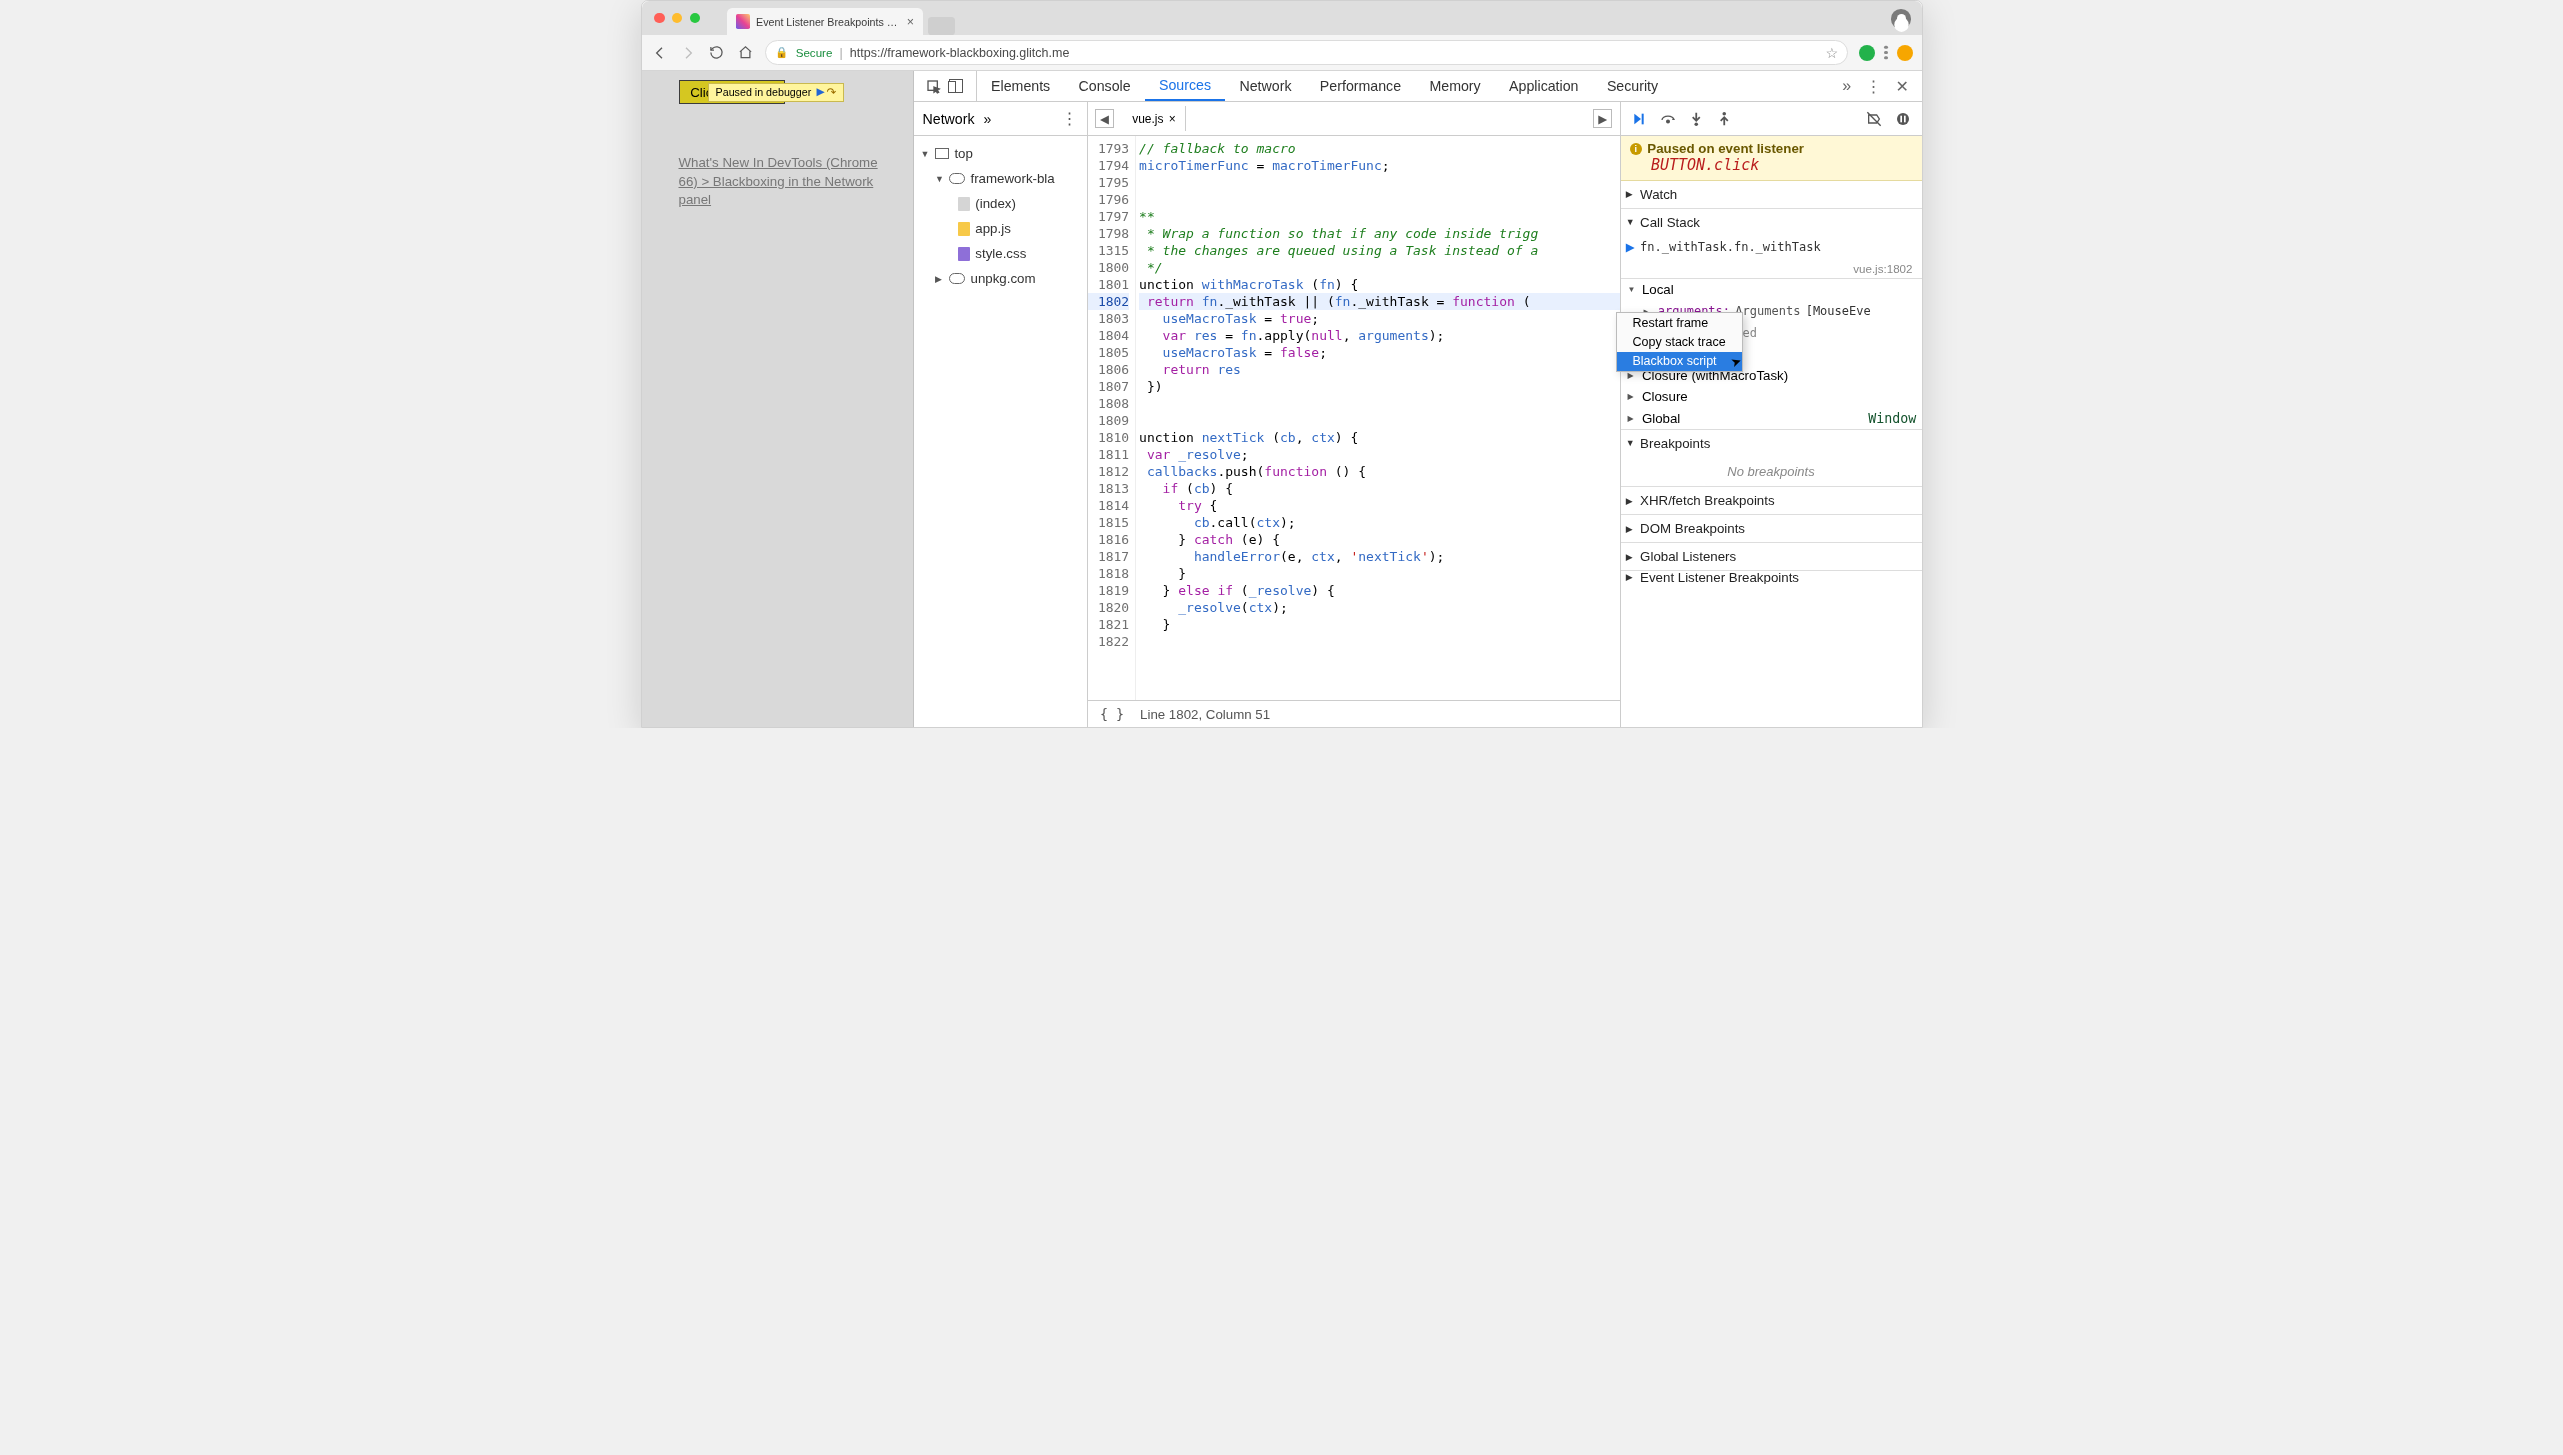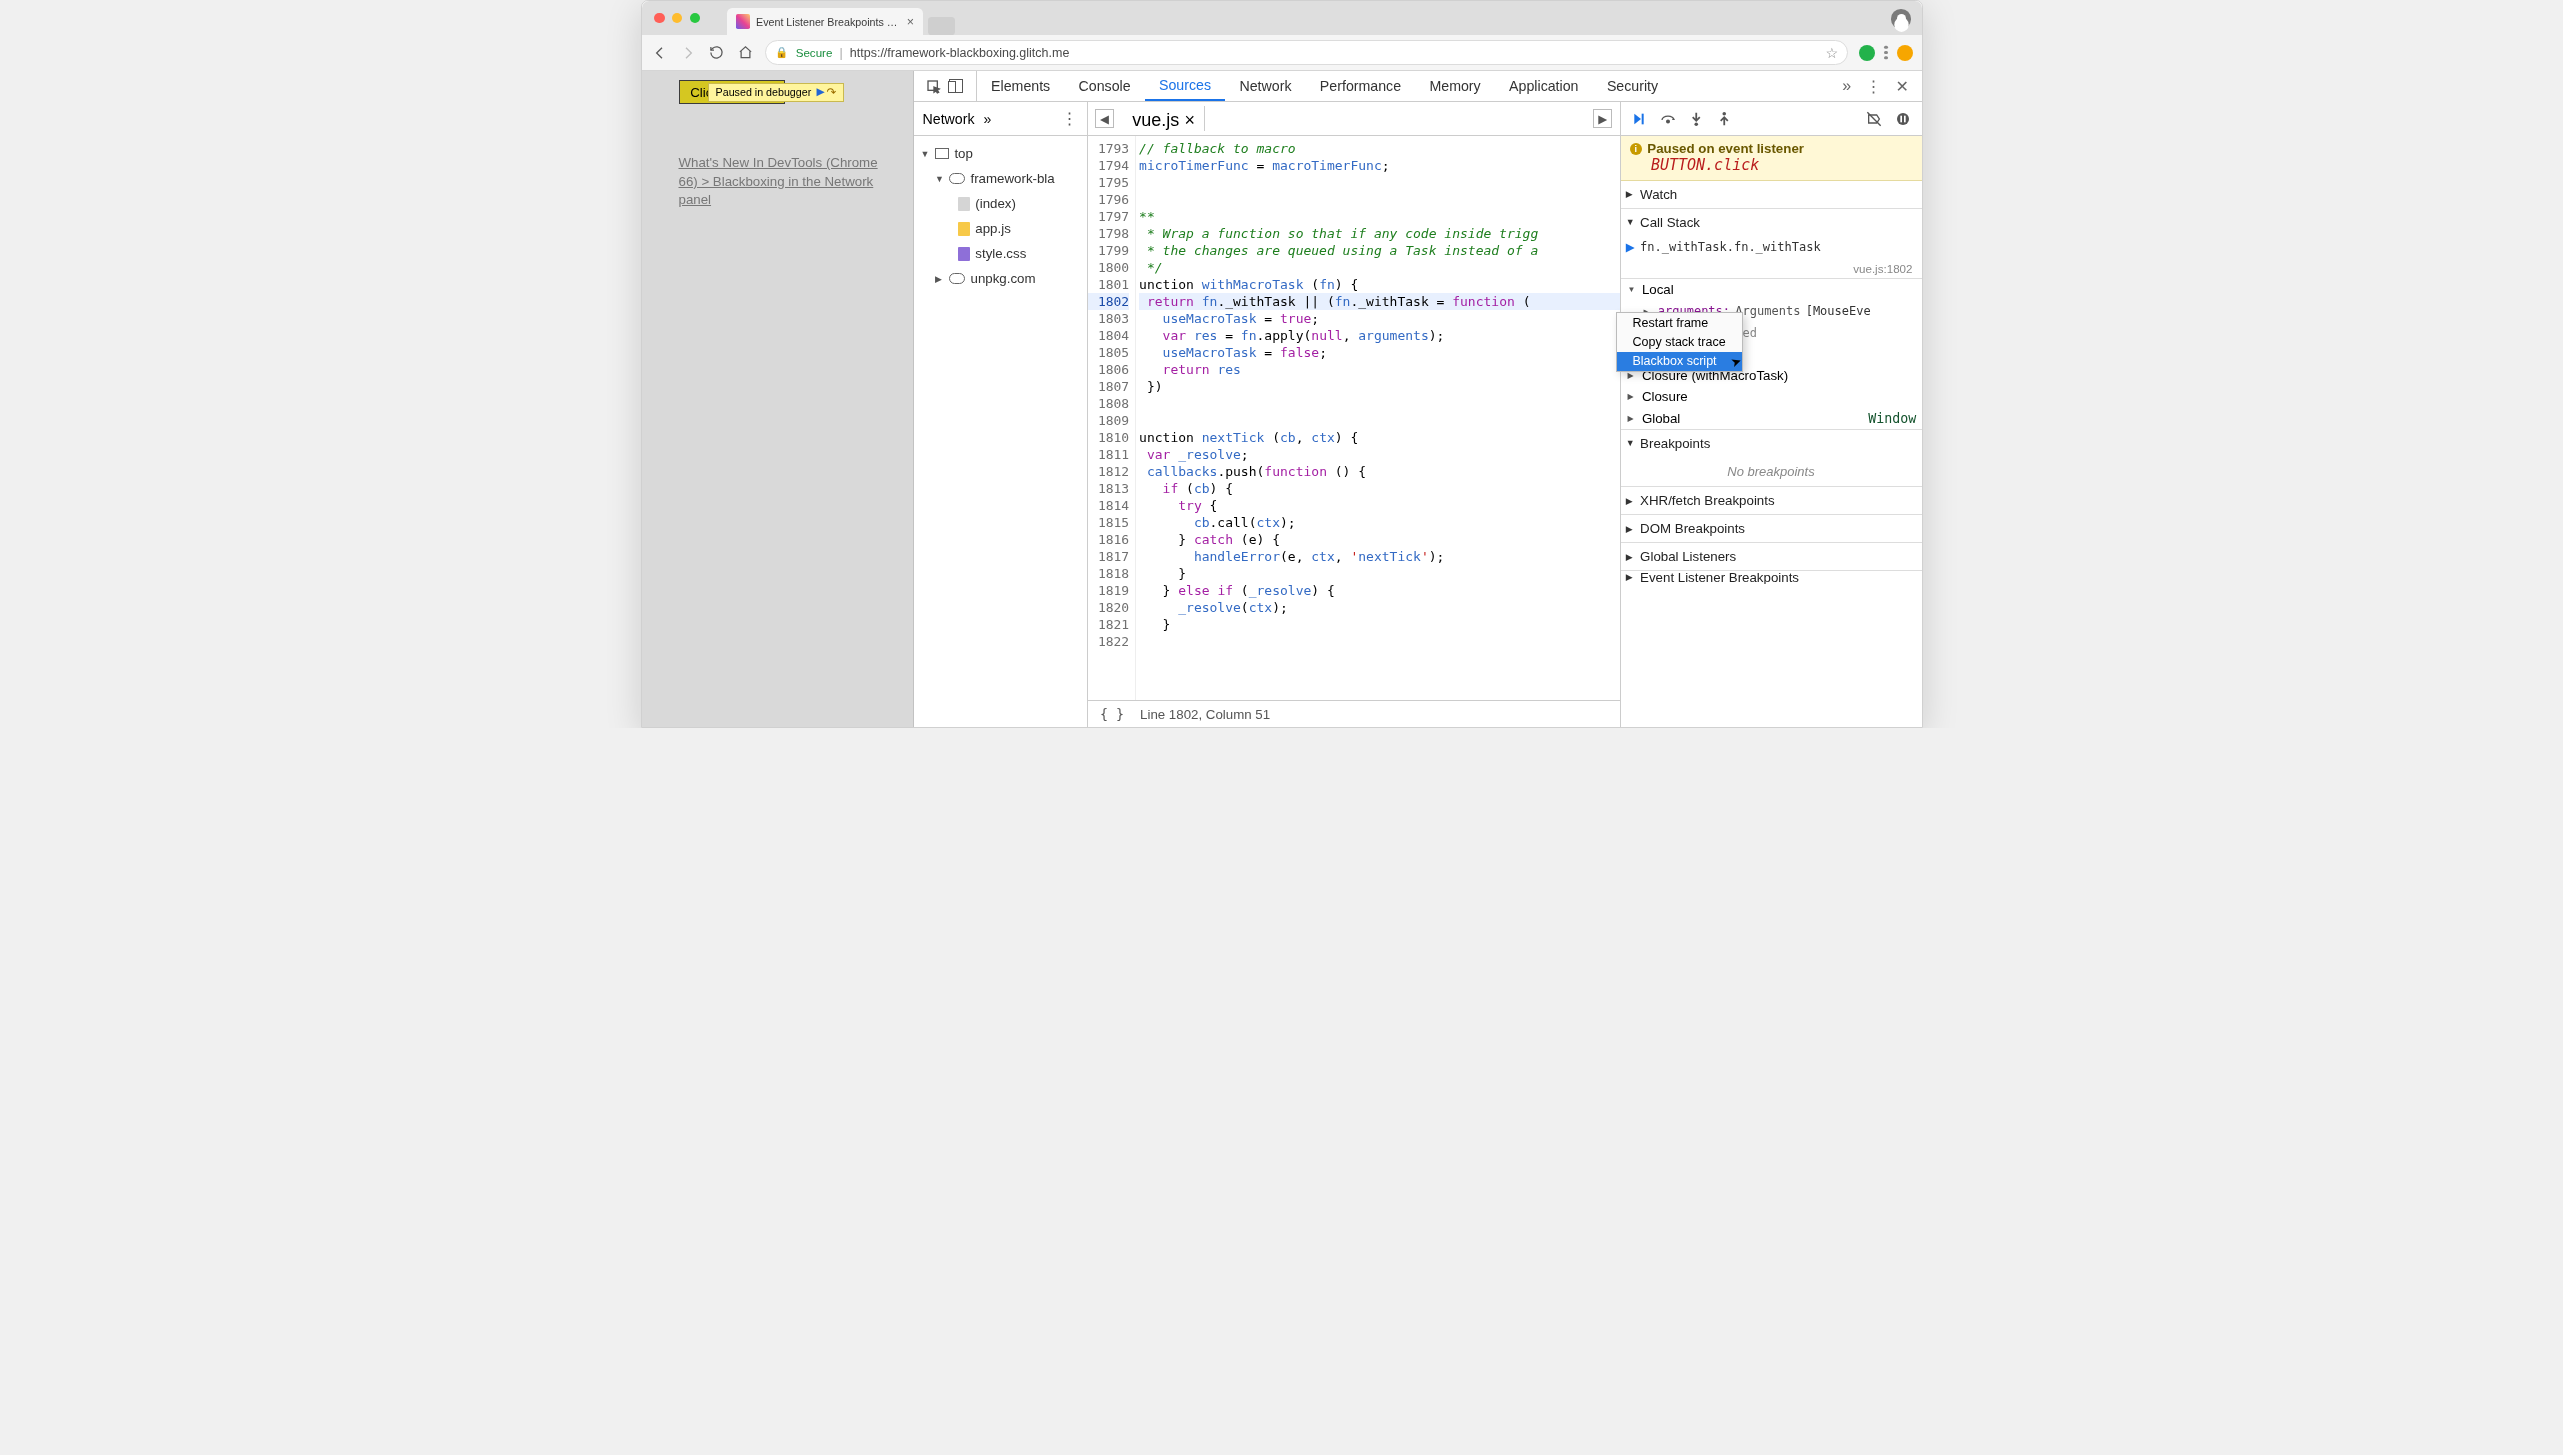--- a/index.html
+++ b/index.html
@@ -73,21 +73,21 @@
 .cloud-ico { width: 16px; height: 10.7px; border: 1.3px solid #666; border-radius: 7.1px; position: relative; }
 .folder-ico { width: 14.2px; height: 10.7px; border: 1.3px solid #666; background: #fff; }
 .file-ico { width: 12.5px; height: 14.2px; background: #d5d5d5; border-radius: 0.9px; }
 .file-ico.js { background: #f7c948; }
 .file-ico.css { background: #8e6fd8; }
 
 
 .editor-col { flex: 1; display: flex; flex-direction: column; border-right: 0.9px solid #ccc; min-width: 0; }
 .ed-tabs { height: 34px; border-bottom: 0.9px solid #ccc; display: flex; align-items: center; padding: 0 7.1px; gap: 9px; }
 .ed-tabs .navarrow { width: 19.6px; height: 19.6px; border: 0.9px solid #bbb; text-align: center; line-height:18px; font-size:11.6px; color:#555;}
-.filetab { height: 25px; padding: 0 9px; display: flex; align-items: flex-end; gap: 5.3px; font-size: 18px; border-right: 0.9px solid #ccc; }
+.filetab { height: 25px; padding: 0 9px; display: flex; align-items: center; gap: 5.3px; font-size: 12px; border-right: 0.9px solid #ccc; }
 .ed-tabs .tail { margin-left: auto; }
 .code-area { flex: 1; display: flex; overflow: hidden; font-family: Menlo, Consolas, monospace; font-size: 13px; line-height: 17px; }
 .gutter { width: 48px; background: #fff; color: #707070; text-align: right; padding: 3.6px 5.3px 0 0; border-right: 0.9px solid #eee; }
 .gutter .ln { height: 17px; }
 .gutter .ln.hl { background: #e8f0fe; color: #1a4ba8; font-weight: 500; }
 .code { flex: 1; padding: 3.6px 0 0 3.6px; white-space: pre; overflow: hidden; }
 .code .line { height: 17px; }
 .code .line.hl { background: #e8f0fe; }
 .c-comment { color: #1e7e1e; font-style: italic; }
 .c-kw { color: #a31fa3; }
@@ -283,21 +283,21 @@
             <div class="tail navarrow">▶</div>
           </div>
           <div class="code-area">
             <div class="gutter" id="gutter">
                 <div class="ln">1793</div>
                 <div class="ln">1794</div>
                 <div class="ln">1795</div>
                 <div class="ln">1796</div>
                 <div class="ln">1797</div>
                 <div class="ln">1798</div>
-                <div class="ln">1799</div>
+                <div class="ln">1315</div>
                 <div class="ln">1800</div>
                 <div class="ln">1801</div>
                 <div class="ln hl">1802</div>
                 <div class="ln">1803</div>
                 <div class="ln">1804</div>
                 <div class="ln">1805</div>
                 <div class="ln">1806</div>
                 <div class="ln">1807</div>
                 <div class="ln">1808</div>
                 <div class="ln">1809</div>

